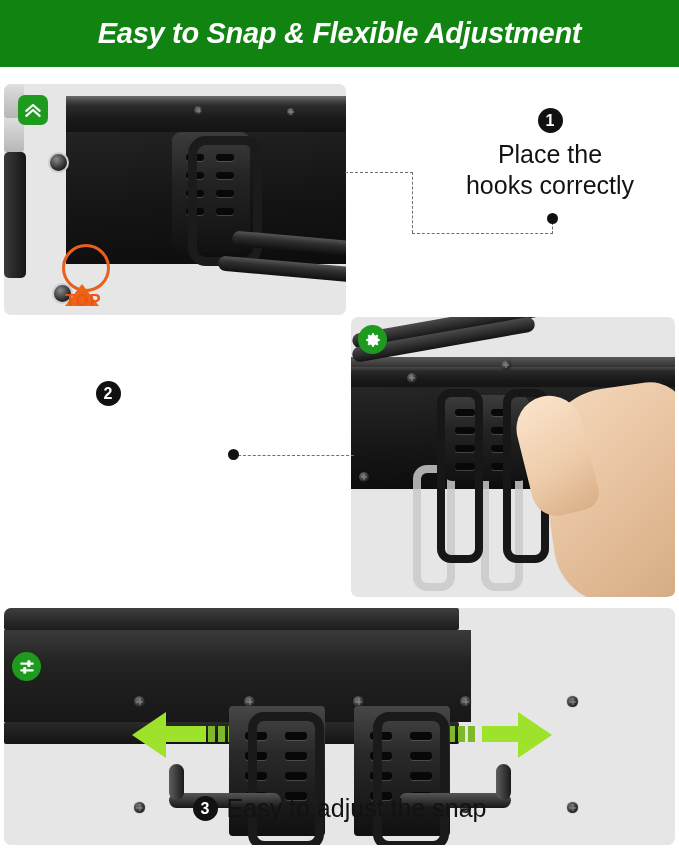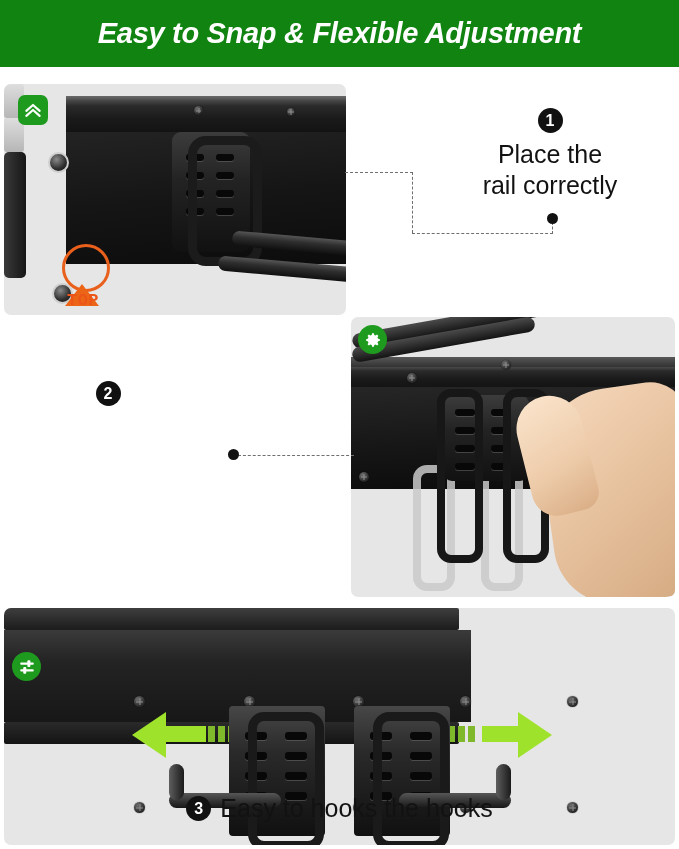--- a/index.html
+++ b/index.html
@@ -193,21 +193,20 @@
   }
   #p1-top-label {
     position: absolute;
     left: 52px; top: 207px;
     width: 54px;
     text-align: center;
     color: #ec5517;
     font-size: 17px;
     font-weight: bold;
     letter-spacing: 0.4px;
-    font-family: Liberation Mono, monospace;
   }
 
   
   #p2-rail      { left: 0px;  top: 50px;  width: 324px; height: 22px; }
   #p2-rail-face { left: 0px;  top: 70px;  width: 324px; height: 102px;
                   background: linear-gradient(178deg, #262626 0%, #161616 55%, #0b0b0b 100%); }
   #p2-rail-top  { left: 0px;  top: 40px;  width: 324px; height: 12px;
                   background: linear-gradient(180deg, #575757, #2b2b2b); }
   #p2-screw-a   { left: 56px;  top: 56px; width: 10px; height: 10px; }
   #p2-screw-b   { left: 150px; top: 43px; width: 10px; height: 10px; }
@@ -383,21 +382,21 @@
 <div class="badge" id="badge-top">
   <svg width="20" height="20" viewBox="0 0 24 24" aria-hidden="true">
     <path d="M4 13 L12 6 L20 13" fill="none" stroke="#ffffff" stroke-width="2.6" stroke-linecap="round" stroke-linejoin="round"></path>
     <path d="M4 19 L12 12 L20 19" fill="none" stroke="#ffffff" stroke-width="2.6" stroke-linecap="round" stroke-linejoin="round"></path>
   </svg>
 </div>
 
 <div class="callout" id="callout-one">
   <div class="step-num">1</div>
   <div class="step-text">Place the
-rail correctly</div>
+hooks correctly</div>
 </div>
 <div class="dash-h" id="dash-1a"></div>
 <div class="dash-v" id="dash-1b"></div>
 <div class="dash-h" id="dash-1c"></div>
 <div class="dash-v" id="dash-1d"></div>
 <div class="leader-dot" id="dot-one"></div>
 
 <div class="callout" id="callout-two">
   <div class="step-num">2</div>
 </div>
@@ -501,14 +500,14 @@
   <svg width="18" height="18" viewBox="0 0 24 24" aria-hidden="true">
     <rect x="3" y="6" width="18" height="3" rx="1.2" fill="#ffffff"></rect>
     <rect x="3" y="15" width="18" height="3" rx="1.2" fill="#ffffff"></rect>
     <rect x="12.5" y="3" width="4" height="9" rx="1.2" fill="#ffffff"></rect>
     <rect x="7" y="12" width="4" height="9" rx="1.2" fill="#ffffff"></rect>
   </svg>
 </div>
 
 <div id="callout-three">
   <div class="step-num">3</div>
-  <div class="step-text">Easy to hooks the hooks</div>
+  <div class="step-text">Easy to adjust the snap</div>
 </div>
 
 </body></html>

